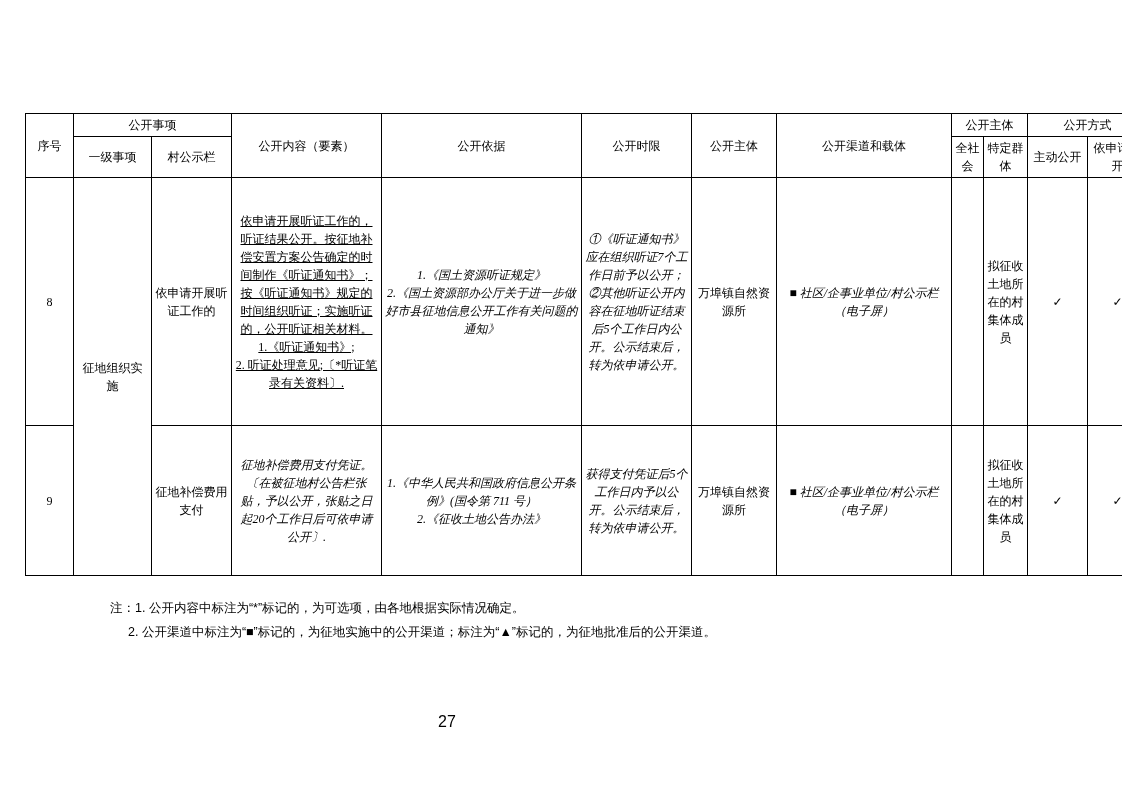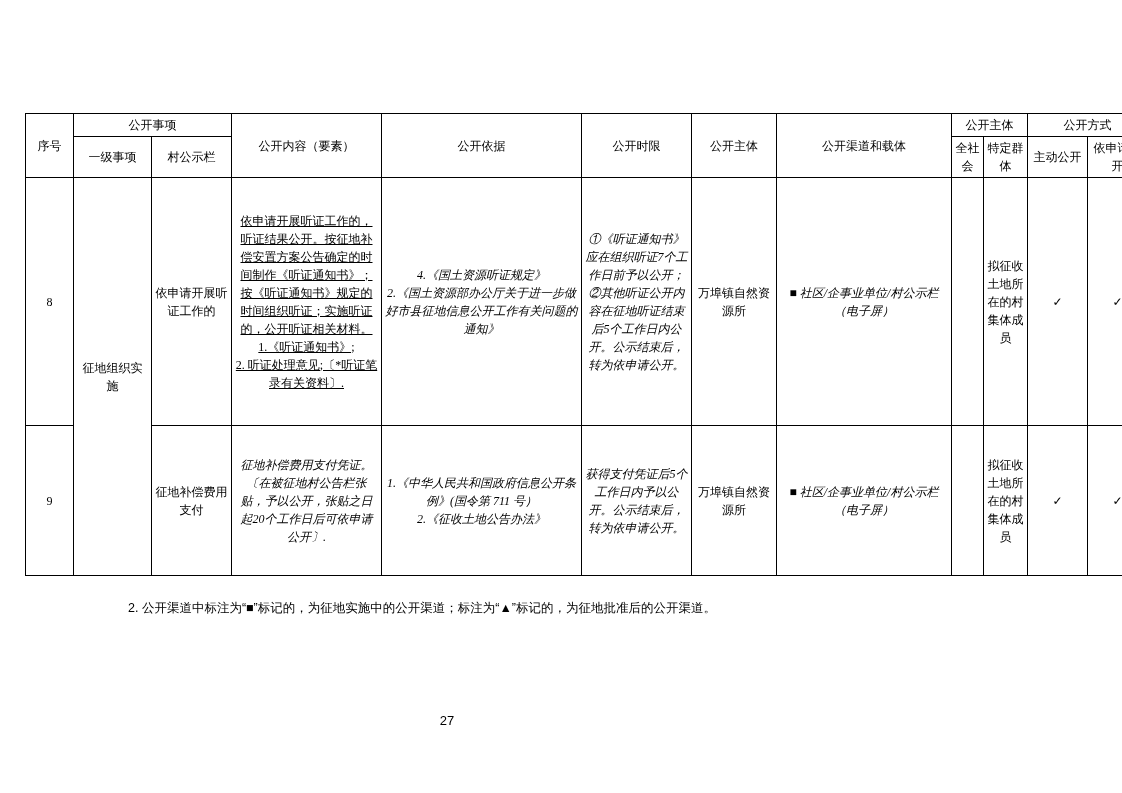--- a/index.html
+++ b/index.html
@@ -81,21 +81,21 @@
   .notes div {
     white-space: nowrap;
   }
   .note2 { padding-left: 18px; }
   .pagenum {
     position: absolute;
     left: 0;
     top: 713px;
     width: 894px;
     text-align: center;
-    font-size: 13px;
+    font-size: 16px;
     font-family: "Liberation Sans", "DejaVu Sans", sans-serif;
   }
   
   col.c-seq { width: 48px; }
   col.c-l1 { width: 78px; }
   col.c-l2 { width: 80px; }
   col.c-content { width: 150px; }
   col.c-basis { width: 200px; }
   col.c-time { width: 110px; }
   col.c-subject { width: 85px; }
@@ -148,21 +148,21 @@
           <td class="narrow-wrap">依申请公开</td>
         </tr>
 
         <tr style="height:248px;">
           <td>8</td>
           <td rowspan="2" class="narrow-wrap">征地组织实施</td>
           <td class="narrow-wrap">依申请开展听证工作的</td>
           <td class="cell-left" style="white-space:pre-line;text-decoration:underline;">依申请开展听证工作的，听证结果公开。按征地补偿安置方案公告确定的时间制作《听证通知书》；按《听证通知书》规定的时间组织听证；实施听证的，公开听证相关材料。
 1.《听证通知书》;
 2. 听证处理意见;〔*听证笔录有关资料〕.</td>
-          <td class="cell-left-mid" style="white-space:pre-line;">4.《国土资源听证规定》
+          <td class="cell-left-mid" style="white-space:pre-line;">1.《国土资源听证规定》
 2.《国土资源部办公厅关于进一步做好市县征地信息公开工作有关问题的通知》</td>
           <td class="cell-left-mid">①《听证通知书》应在组织听证7个工作日前予以公开；②其他听证公开内容在征地听证结束后5个工作日内公开。公示结束后，转为依申请公开。</td>
           <td class="narrow-wrap">万埠镇自然资源所</td>
           <td class="cell-left-mid">■ 社区/企事业单位/村公示栏（电子屏）</td>
           <td class="narrow-wrap"></td>
           <td class="narrow-wrap">拟征收土地所在的村集体成员</td>
           <td class="check">✓</td>
           <td class="check">✓</td>
 
         </tr>
@@ -181,17 +181,18 @@
           <td class="narrow-wrap">拟征收土地所在的村集体成员</td>
           <td class="check">✓</td>
           <td class="check">✓</td>
 
         </tr>
       </tbody>
     </table>
   </div>
 
   <div class="notes">
+    <div>注：1. 公开内容中标注为“*”标记的，为可选项，由各地根据实际情况确定。</div>
     <div class="note2">2. 公开渠道中标注为“■”标记的，为征地实施中的公开渠道；标注为“▲”标记的，为征地批准后的公开渠道。</div>
   </div>
 
   <div class="pagenum">27</div>
 </div>
 
 </body></html>

